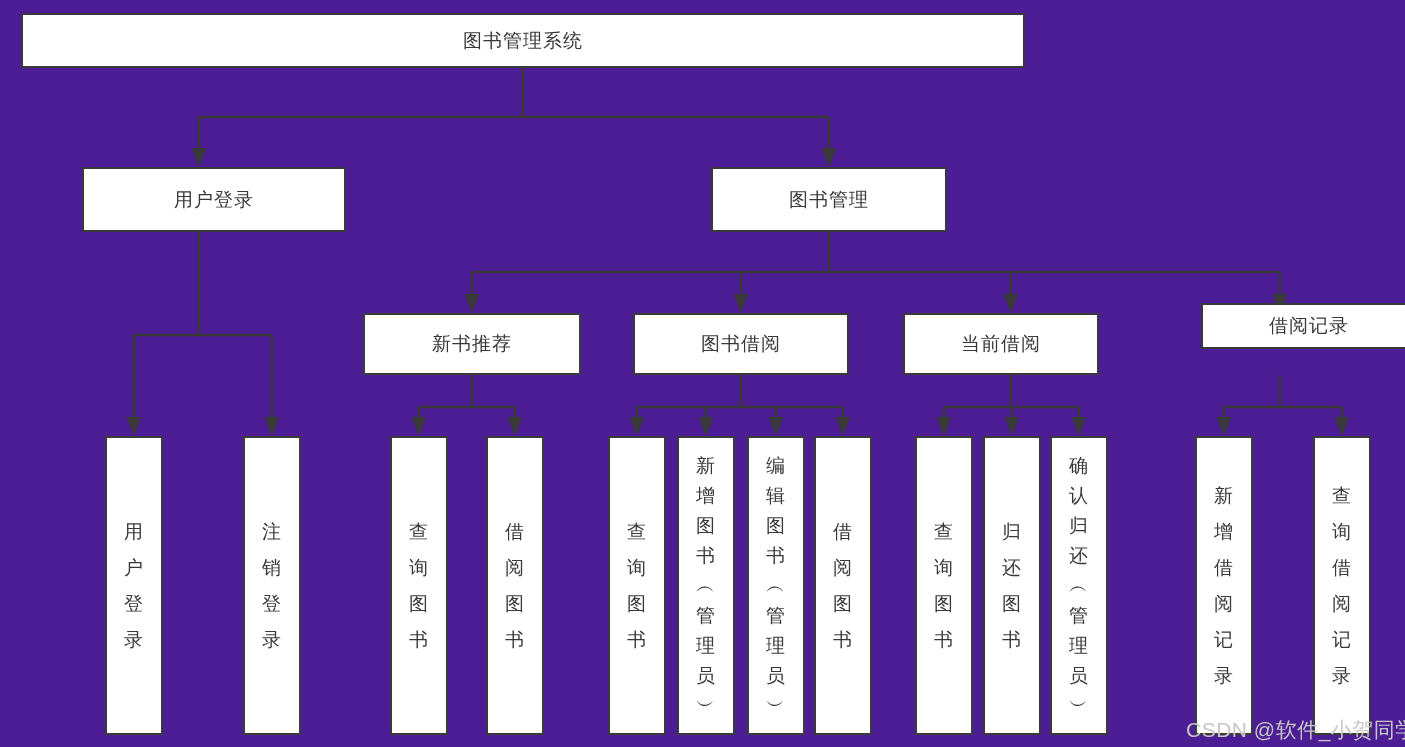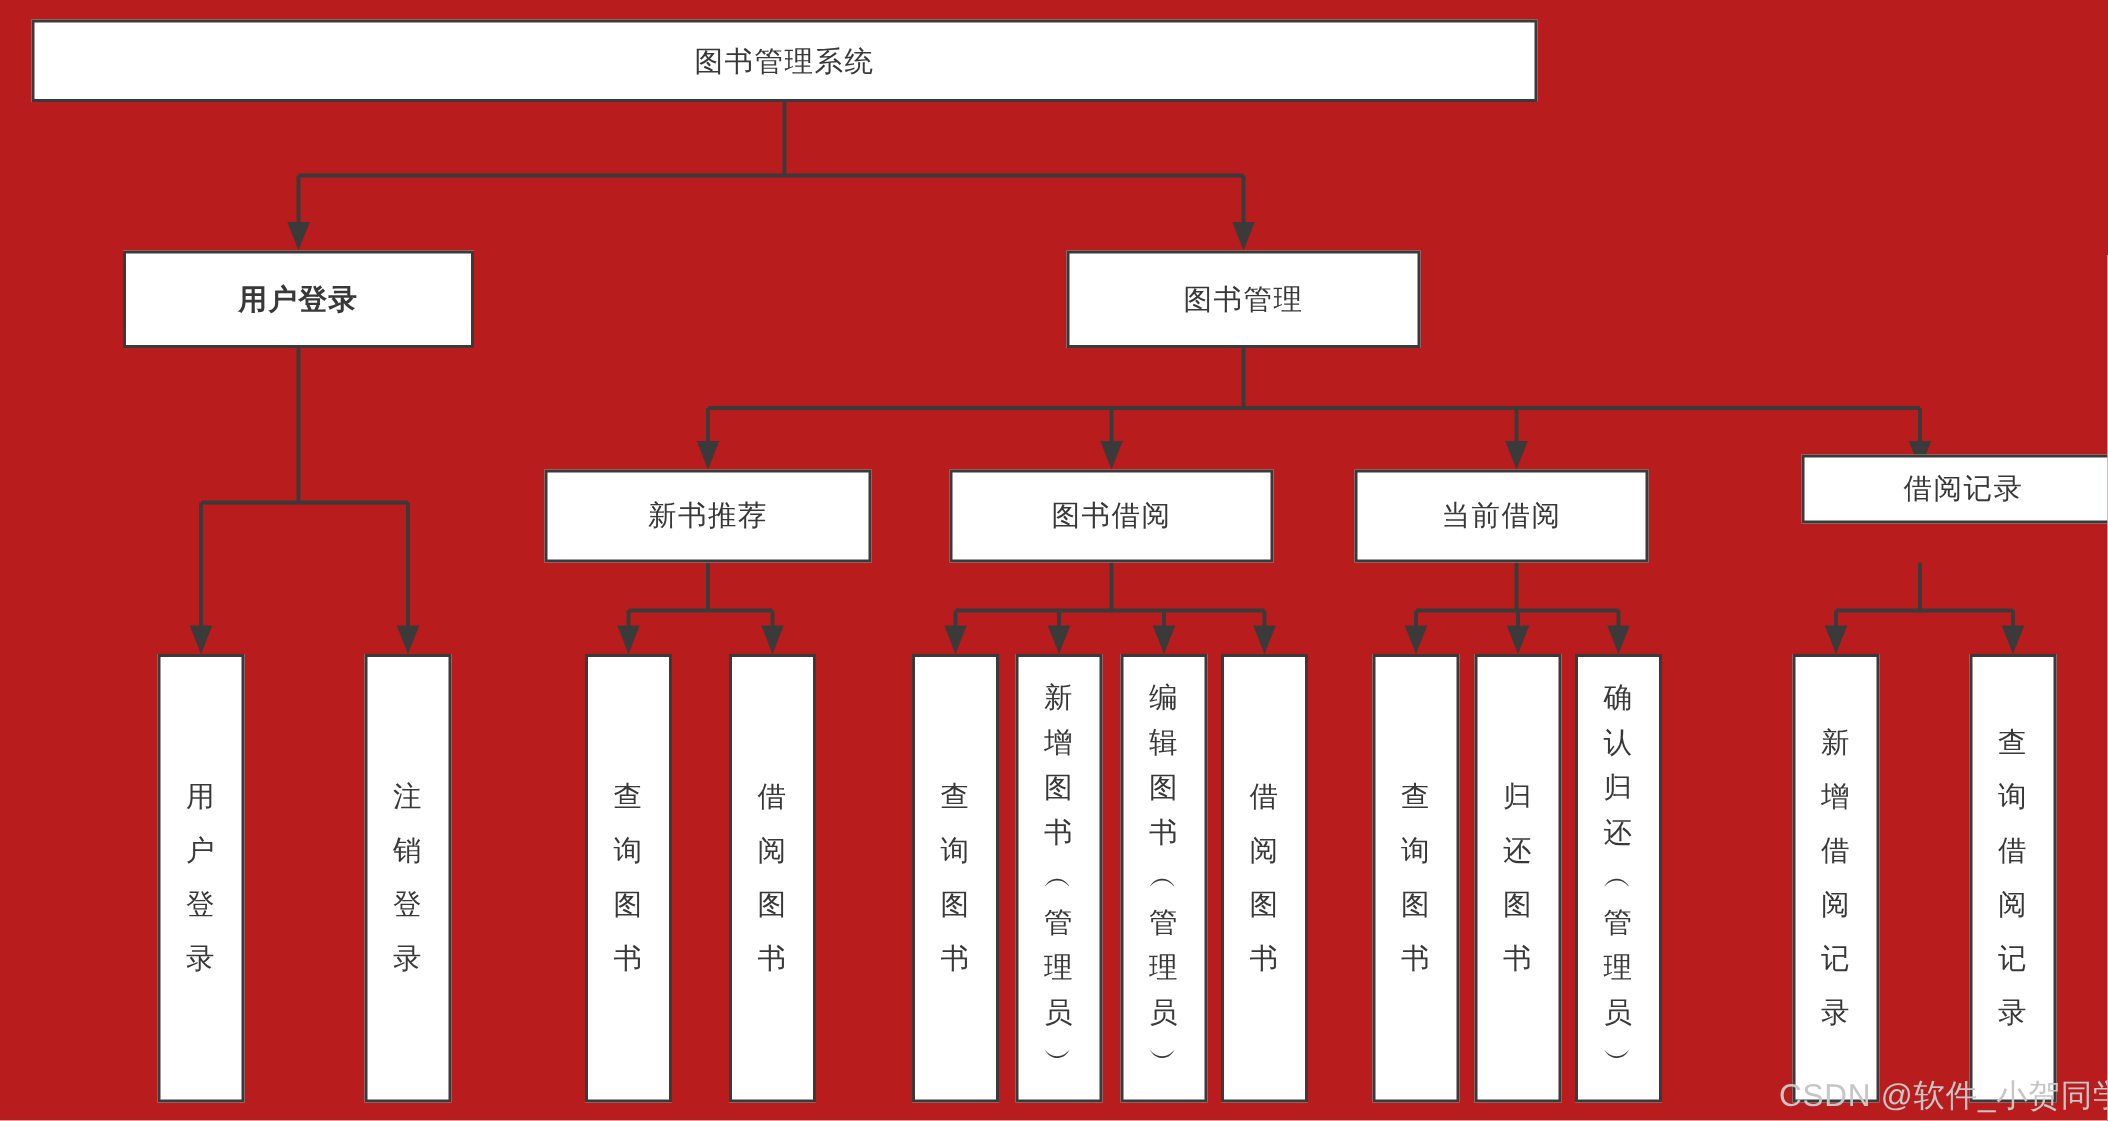--- a/index.html
+++ b/index.html
@@ -3,21 +3,21 @@
 <meta charset="utf-8">
 <style>
   html, body {
     margin: 0; padding: 0;
     background: #ffffff;
     font-family: "Liberation Sans", "DejaVu Sans", sans-serif;
   }
   #stage {
     position: relative;
     width: 1405px; height: 747px;
-    background: #b91c1c;
+    background: #4c1d95;
     overflow: hidden;
   }
   #connectors {
     position: absolute; left: 0; top: 0;
     width: 1405px; height: 747px;
     pointer-events: none;
   }
   .node {
     position: absolute;
     box-sizing: border-box;
@@ -124,21 +124,21 @@
       <polygon points="1071.5,417 1086.5,417 1079,436"></polygon>
       <polygon points="1216.5,417 1231.5,417 1224,436"></polygon>
       <polygon points="1334.5,417 1349.5,417 1342,436"></polygon>
     </g>
   </svg>
 
   <div class="node" style="left:21px; top:13px; width:1004px; height:55px;">
     <span>图书管理系统</span>
   </div>
 
-  <div class="node" style="left:82px; top:167px; width:234px; height:65px;font-weight:bold;">
+  <div class="node" style="left:82px; top:167px; width:264px; height:65px;">
     <span>用户登录</span>
   </div>
   <div class="node" style="left:711px; top:167px; width:236px; height:65px;font-family:Liberation Mono, monospace;">
     <span>图书管理</span>
   </div>
 
   <div class="node" style="left:363px; top:313px; width:218px; height:62px;">
     <span>新书推荐</span>
   </div>
   <div class="node" style="left:633px; top:313px; width:216px; height:62px;">

